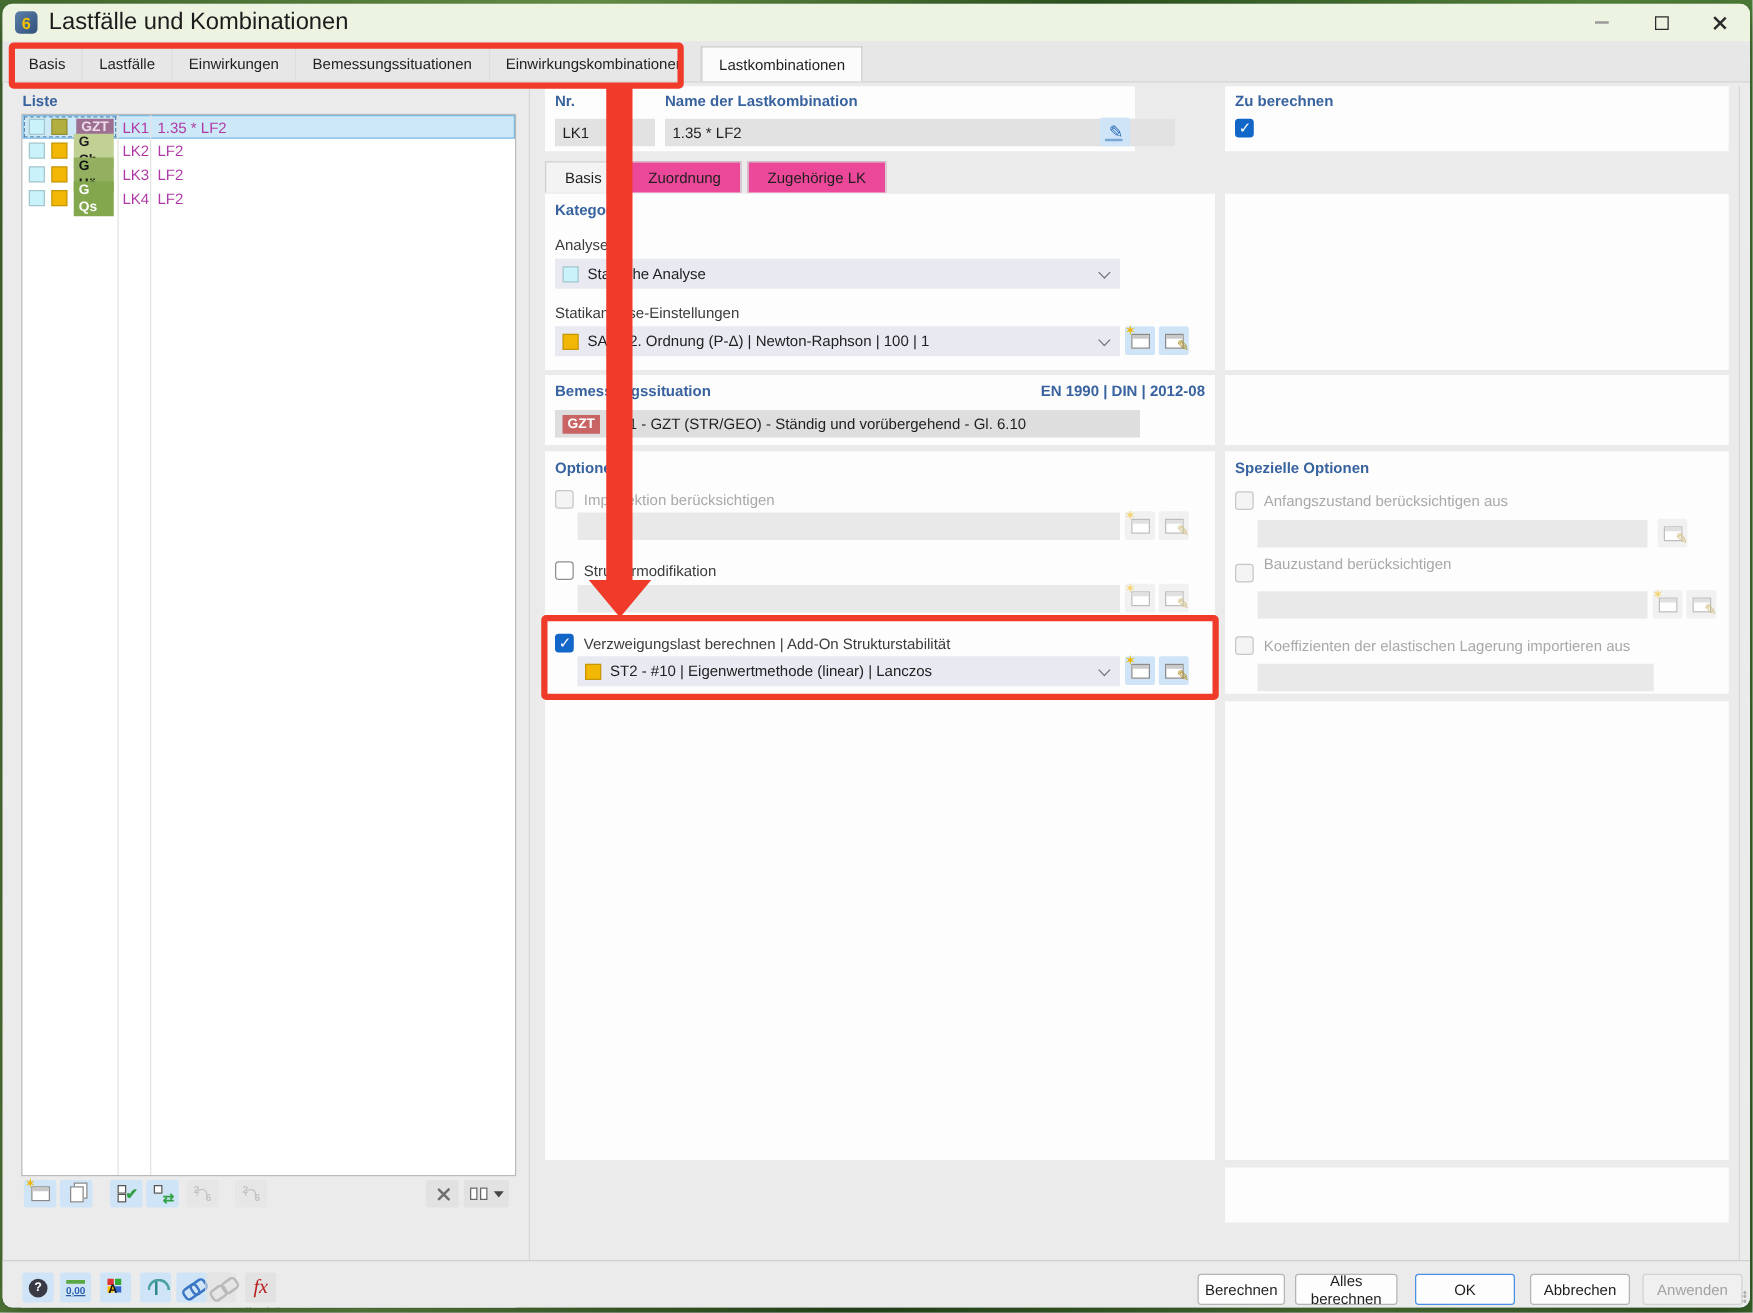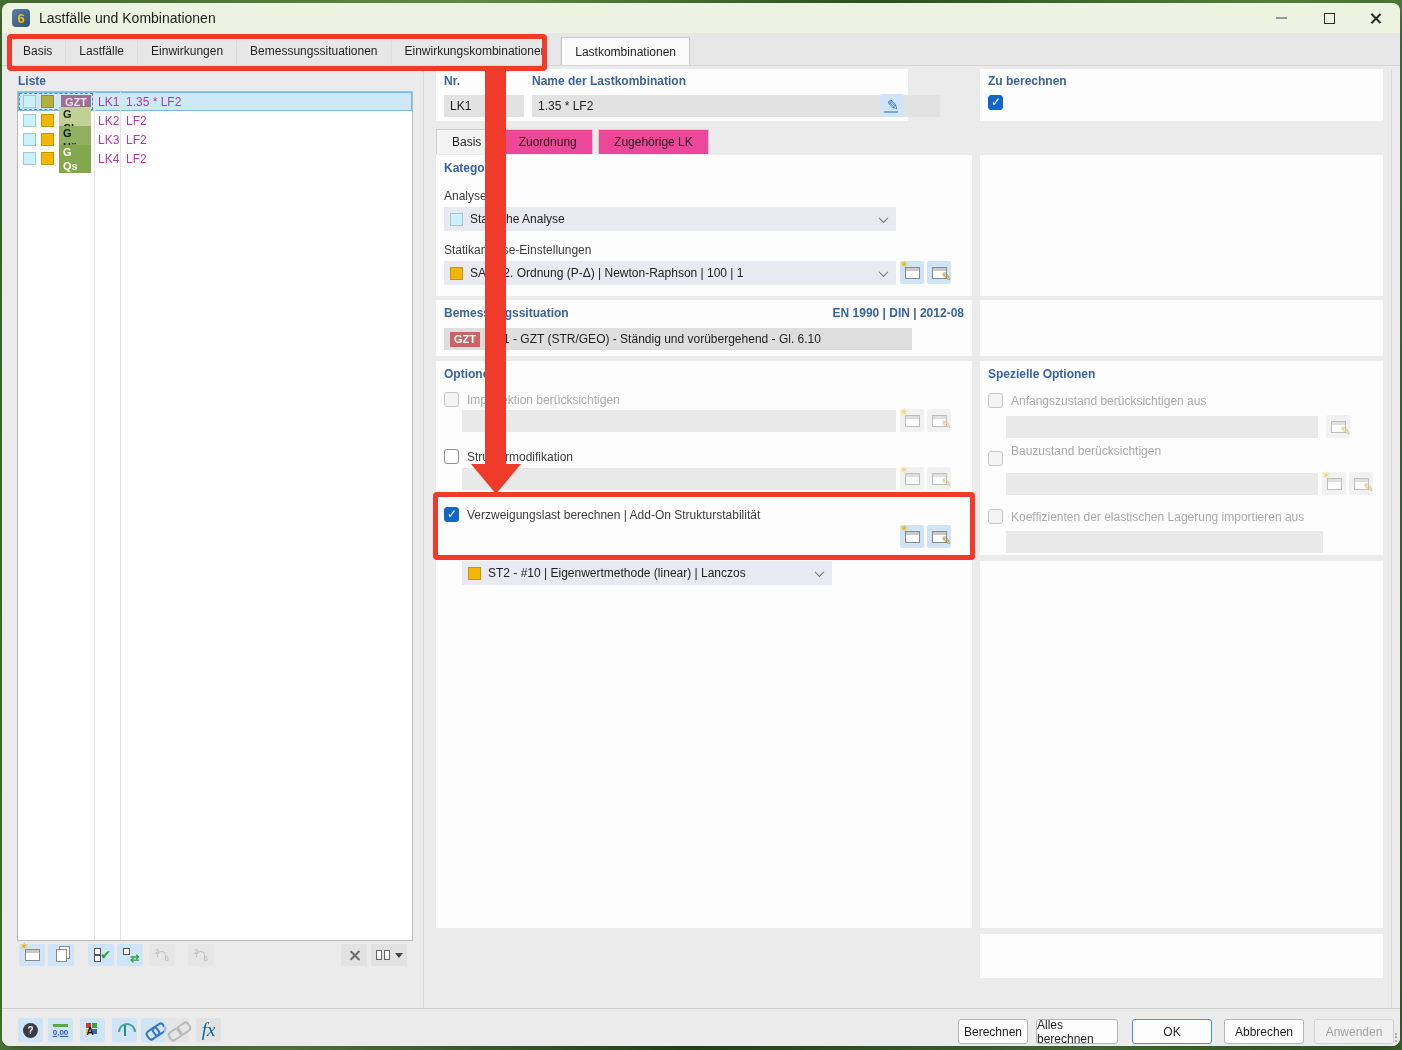--- a/index.html
+++ b/index.html
@@ -17,21 +17,21 @@
     position:absolute; left:2px; top:3px; width:1398px; height:1043px;
     background:#ebebeb; border-radius:8px; overflow:hidden;
     box-shadow:0 8px 30px rgba(0,0,0,.45);
     font-size:12px; color:#222;
   }
   
   .titlebar { position:absolute; left:0; top:0; right:0; height:30px; background:#ecf3e0; display:flex; align-items:center; }
   .appicon { width:18px; height:18px; margin-left:10px; border-radius:4px;
     background:linear-gradient(135deg,#5b7fa8,#31517a); display:flex; align-items:center; justify-content:center;
     color:#f2c200; font-weight:bold; font-size:13px; }
-  .apptitle { margin-left:9px; font-size:14px; color:#1c1c1c; }
+  .apptitle { margin-left:9px; font-size:19px; color:#1c1c1c; }
   .wctl { position:absolute; top:0; width:42px; height:30px; display:flex; align-items:center; justify-content:center; }
   .wctl.min { left:1258px; } .wctl.max { left:1306px; } .wctl.close { left:1352px; }
   .glyph-min { width:11px; height:2px; background:#9a9a9a; }
   .glyph-max { width:11px; height:11px; border:1.4px solid #2b2b2b; }
   .glyph-close { position:relative; width:13px; height:13px; }
   .glyph-close::before,.glyph-close::after { content:""; position:absolute; left:6px; top:0; width:1.6px; height:13px; background:#2b2b2b; }
   .glyph-close::before { transform:rotate(45deg);} .glyph-close::after { transform:rotate(-45deg);}
   
   .tabbar { position:absolute; left:0; top:30px; right:0; height:33px; background:#e7e7e7; border-bottom:1px solid #d6d6d6; display:flex; align-items:flex-end; padding-left:8px; }
   .mtab { height:28px; display:flex; align-items:center; padding:0 13px; color:#1f1f1f; border-right:1px solid #dddddd; }
@@ -69,21 +69,21 @@
   .lbadge { margin-left:auto; margin-right:3px; font-size:11px; font-weight:bold; line-height:14px; padding:0 4px; }
   .b1 { background:#9d7092; color:#eedbe9; } .b2 { background:#c0d193; color:#1d1d1d; }
   .b3 { background:#93b060; color:#101010; } .b4 { background:#83a74d; color:#ffffff; }
   .cellB { width:26px; text-align:left; padding-left:4px; }
   .cellC { padding-left:6px; }
   .colline { position:absolute; top:0; bottom:0; width:1px; background:#e2e2e2; pointer-events:none; }
   
   .stab { height:25px; display:inline-flex; align-items:center; padding:0 15px; background:#ec4899; border:1px solid #cfcfcf; border-bottom:none; margin-right:2px; color:#1f1f1f; }
   .stab.active { background:#f3f3f3; }
   
-  .btn { position:absolute; height:25px; background:#fdfdfd; border:1px solid #b5b5b5; border-radius:3px; display:flex; align-items:center; justify-content:center; color:#1f1f1f; }
+  .btn { position:absolute; height:25px; background:#fdfdfd; border:1px solid #b5b5b5; border-radius:3px; display:flex; align-items:center; justify-content:center; color:#1f1f1f;text-align:center; }
   .btn.focus { border:1.6px solid #4a90e2; }
   .btn.dis { background:#f0f0f0; border-color:#d2d2d2; color:#a3a3a3; }
   
   .fbtn { position:absolute; top:1015px; width:25px; height:24px; border-radius:2px; display:flex; align-items:center; justify-content:center; }
   .fbtn.blue { background:#cfe5f7; } .fbtn.gray { background:#e2e2e2; }
   .ic-help { width:15px; height:15px; border-radius:50%; background:#3a3a46; color:#fff; font-size:10px; font-weight:bold; display:flex; align-items:center; justify-content:center; }
   .ic-units { font-size:8px; font-weight:bold; color:#2b5cb0; text-decoration:underline; border-top:3px solid #5aa843; padding-top:1px; }
   .ic-disp { position:relative; width:14px; height:14px; }
   .ic-disp i { position:absolute; width:5px; height:5px; }
   .ic-disp i:nth-child(1){left:0;top:0;background:#d33;} .ic-disp i:nth-child(2){left:6px;top:0;background:#3a3;}
@@ -92,21 +92,21 @@
   .ic-plant { position:relative; width:14px; height:15px; }
   .ic-plant::before { content:""; position:absolute; left:6px; top:2px; width:2px; height:11px; background:#2e8b8b; }
   .ic-plant::after { content:""; position:absolute; left:0px; top:0px; width:14px; height:7px;
     border:2px solid #49a0a0; border-bottom:none; border-radius:10px 10px 0 0; }
   .ic-link, .ic-link-b { position:relative; width:16px; height:12px; }
   .ic-link::before, .ic-link::after, .ic-link-b::before, .ic-link-b::after {
     content:""; position:absolute; width:10px; height:7px; border:2px solid #3a76c4; border-radius:4px; transform:rotate(-35deg); }
   .ic-link::before { left:0; top:4px; } .ic-link::after { left:6px; top:0px; }
   .ic-link-b::before, .ic-link-b::after { border-color:#9a9a9a; }
   .ic-link-b::before { left:-1px; top:5px; } .ic-link-b::after { left:8px; top:-1px; }
-  .ic-fx { font-family:"Liberation Serif", serif; font-style:italic; color:#0369a1; font-size:19px; }
+  .ic-fx { font-family:"Liberation Serif", serif; font-style:italic; color:#b91c1c; font-size:16px; }
   
   .tbtn { position:absolute; top:941px; width:26px; height:22px; border-radius:2px; display:flex; align-items:center; justify-content:center; }
   .tbtn.blue { background:#cfe5f7; } .tbtn.gray { background:#e2e2e2; } .tbtn.dim { opacity:.5; }
   .ic-checkall { position:relative; width:15px; height:14px; }
   .ic-checkall i { position:absolute; left:0; width:7px; height:7px; border:1.4px solid #555; background:#fff; font-style:normal; }
   .ic-checkall i:nth-child(1){top:0;} .ic-checkall i:nth-child(2){top:7px;}
   .ic-checkall::after { content:"✔"; position:absolute; right:-2px; top:0px; color:#2fa043; font-size:12px; font-weight:bold; }
   .ic-toggle { position:relative; width:15px; height:14px; }
   .ic-toggle i { position:absolute; left:0; top:0; width:7px; height:7px; border:1.4px solid #555; background:#fff; }
   .ic-toggle::after { content:"⇄"; position:absolute; right:-2px; bottom:-3px; color:#2fa043; font-size:11px; font-weight:bold; }
@@ -325,21 +325,21 @@
     <div class="input dis" style="left:26px;top:107px;width:434px;"></div>
     <div class="ibtn dim" style="left:464px;top:106px;">
         <span class="ic-win ic-star"></span>
       </div>
     <div class="ibtn dim" style="left:491px;top:106px;">
         <span class="ic-win ic-pen"></span>
       </div>
 
     <span class="cb checked" style="left:8px;top:146px;"></span>
     <div class="lbl" style="position:absolute;left:31px;top:147px;">Verzweigungslast berechnen | Add-On Strukturstabilität</div>
-    <div class="combo" style="left:26px;top:164px;width:370px;margin-top:36px;">
+    <div class="combo" style="left:26px;top:164px;width:434px;">
       <span class="swatch sw-amber"></span>
       <span>ST2 - #10 | Eigenwertmethode (linear) | Lanczos</span>
       <span class="chev"></span>
     </div>
     <div class="ibtn blue" style="left:464px;top:164px;">
         <span class="ic-win ic-star"></span>
       </div>
     <div class="ibtn blue" style="left:491px;top:164px;">
         <span class="ic-win ic-pen"></span>
       </div>

